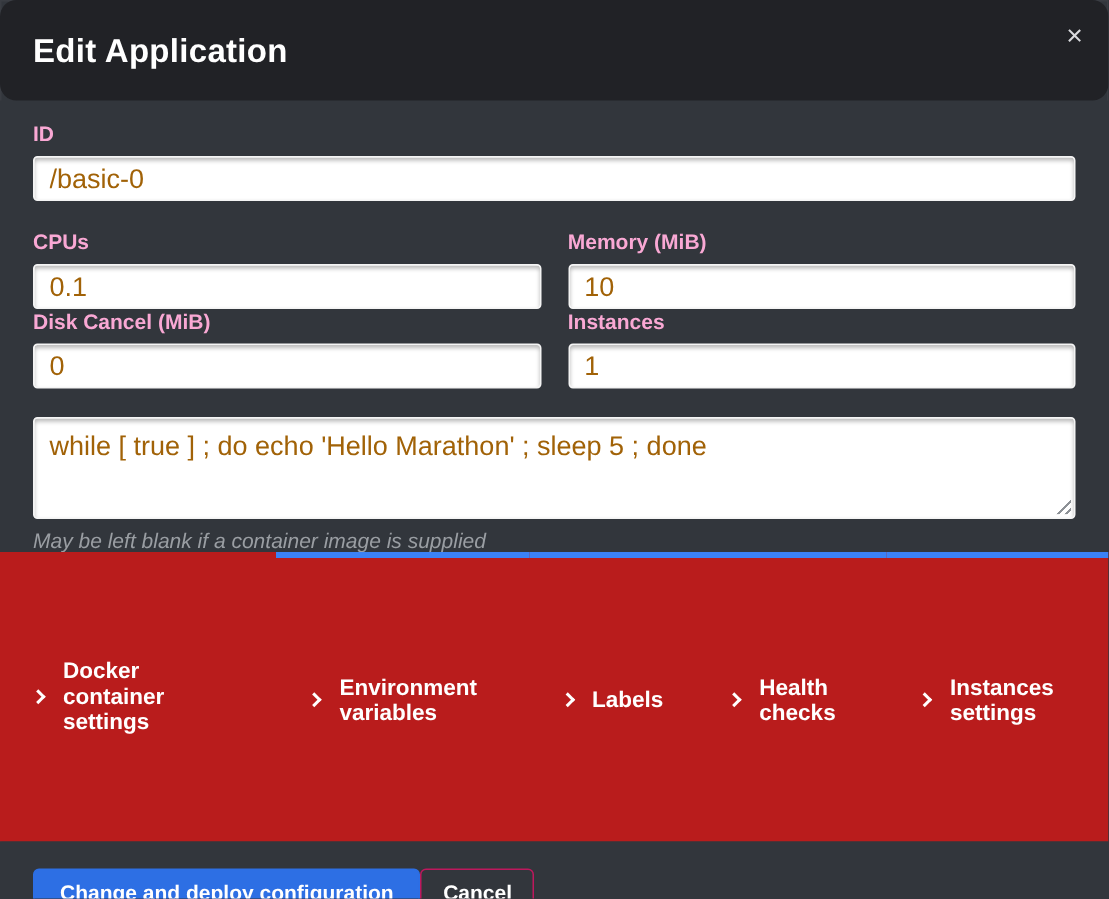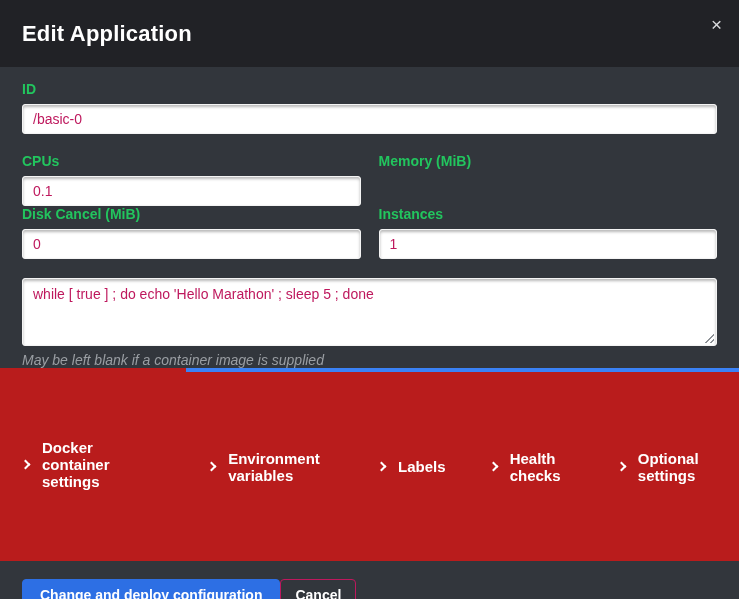--- a/index.html
+++ b/index.html
@@ -16,20 +16,21 @@
     box-shadow: inset 0 0 0 1px rgba(255,255,255,0.04);
   }
 
   
   .modal-header {
     flex: 0 0 67px;
     background: #212226;
     display: flex; align-items: center;
     padding: 0 22px;
     position: relative;
+    border-radius: 11px;
   }
   .modal-title {
     margin: 0;
     color: #ffffff;
     font-size: 22px;
     font-weight: 700;
     letter-spacing: 0.2px;
   }
   .close-btn {
     position: absolute;
@@ -44,34 +45,34 @@
   }
 
   
   .form-body {
     flex: 0 0 270px;
     background: #32363c;
     padding: 14px 22px 0;
   }
   .field-label {
     display: block;
-    color: #22c55e;
+    color: #f9a8d4;
     font-size: 14px;
     font-weight: 700;
     margin: 0 0 7px;
   }
   .text-input, .command-textarea {
     width: 100%;
     border: 1px solid #f4f4f4;
     border-radius: 3px;
     background: #ffffff;
     box-shadow: inset 0 2px 3px rgba(0,0,0,0.28);
-    color: #be185d;
-    font-family: "Liberation Sans", sans-serif;
-    font-size: 14px;
+    color: #a16207;
+    font-family: "Liberation Sans", sans-serif;
+    font-size: 18px;
     outline: none;
   }
   .text-input { height: 30px; padding: 0 10px; }
   .grid-4 {
     display: grid;
     grid-template-columns: repeat(2, 1fr);
     column-gap: 18px;
     margin-top: 19px;
   }
   .command-field { margin-top: 19px; }
@@ -176,20 +177,21 @@
       <input class="text-input" type="text" value="/basic-0" style="">
     </div>
 
     <div class="grid-4">
       <div class="field">
         <label class="field-label">CPUs</label>
         <input class="text-input" type="text" value="0.1" style="">
       </div>
       <div class="field">
         <label class="field-label">Memory (MiB)</label>
+        <input class="text-input" type="text" value="10" style="">
       </div>
       <div class="field">
         <label class="field-label">Disk Cancel (MiB)</label>
         <input class="text-input" type="text" value="0" style="">
       </div>
       <div class="field">
         <label class="field-label">Instances</label>
         <input class="text-input" type="text" value="1" style="">
       </div>
     </div>
@@ -216,21 +218,21 @@
     <div class="acc-row">
       <span class="chevron"></span>
       <span class="acc-label">Labels</span>
     </div>
     <div class="acc-row">
       <span class="chevron"></span>
       <span class="acc-label">Health checks</span>
     </div>
     <div class="acc-row">
       <span class="chevron"></span>
-      <span class="acc-label">Optional settings</span>
+      <span class="acc-label">Instances settings</span>
     </div>
   </div>
 
   <footer class="modal-footer">
     <button class="btn btn-primary">Change and deploy configuration</button>
     <button class="btn btn-secondary">Cancel</button>
   </footer>
 
 </div>
 

